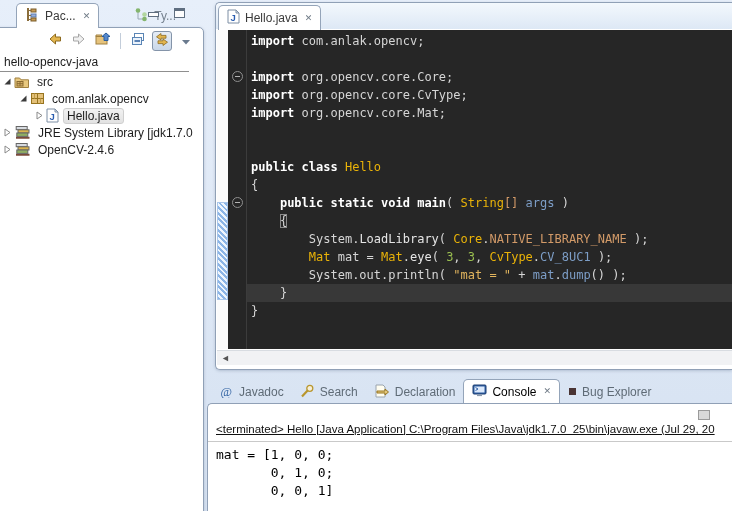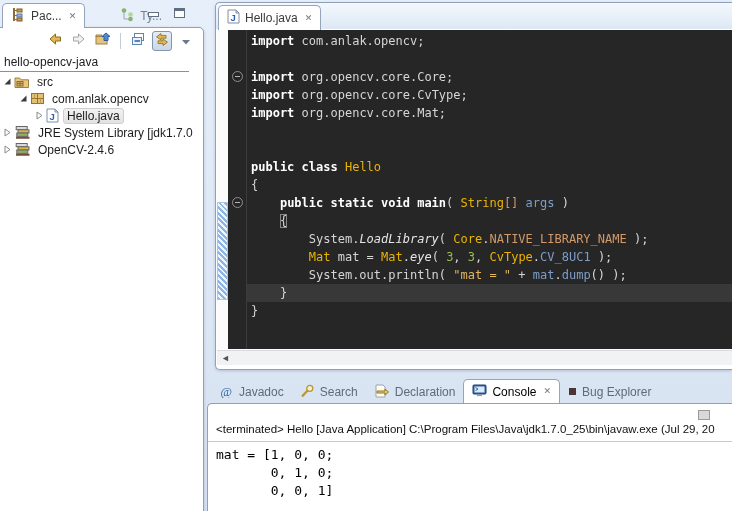--- a/index.html
+++ b/index.html
@@ -8,21 +8,21 @@
   .screen{position:relative;width:732px;height:511px;background:linear-gradient(#e7effa,#d5e1f1);overflow:hidden;}
 
   
   .tab{display:inline-flex;align-items:center;gap:5px;font-size:12px;color:#3a3a3a;padding:0 8px;height:24px;white-space:nowrap;}
   .tab.active{background:#fff;border:1px solid #94a4b9;border-bottom:none;border-radius:5px 5px 0 0;z-index:3;}
   .tab.inactive{color:#76828f;}
   .close-x{font-size:9px;color:#6f7a86;margin-left:2px;line-height:1;}
 
   
   .left-view{position:absolute;left:0;top:0;width:212px;height:511px;}
-  .left-tabs{position:absolute;left:2px;top:3px;height:25px;display:flex;z-index:3;gap:27px;}
+  .left-tabs{position:absolute;left:16px;top:3px;height:25px;display:flex;z-index:3;gap:27px;}
   .left-tabs .tab{height:25px;}
   .winbtns{position:absolute;left:148px;top:8px;display:flex;gap:15px;z-index:4;}
   .minbox{width:11px;height:5px;border:1px solid #5f6e80;background:#fdfdfd;margin-top:4px;}
   .maxbox{width:11px;height:10px;border:1px solid #5f6e80;border-top-width:3px;background:#fdfdfd;}
   .left-body{position:absolute;left:-5px;top:27px;width:209px;height:490px;background:#fff;border:1px solid #90a0b6;border-radius:0 5px 0 0;box-shadow:0 1px 3px rgba(60,80,110,.25);overflow:hidden;}
   .explorer-toolbar{height:26px;display:flex;align-items:center;justify-content:flex-end;gap:4px;padding-right:7px;}
   .tbtn{width:20px;height:20px;display:flex;align-items:center;justify-content:center;border:1px solid transparent;border-radius:3px;}
   .tbtn.pressed{border:1px solid #8494a9;background:linear-gradient(#e6edf6,#c9d7e8);}
   .tsep{width:1px;height:16px;background:#c3cdda;margin:0 3px;}
   .tree{font-size:12px;color:#1d1d1d;}
@@ -47,33 +47,33 @@
   .code{flex:1;padding-top:2px;padding-left:4px;font-family:"DejaVu Sans Mono",monospace;font-size:12px;line-height:18px;color:#d6d6d6;overflow:hidden;}
   .code-line{height:18px;white-space:pre;}
   .code-line.current{background:#383838;margin-left:-4px;padding-left:4px;}
   .tk-kw{color:#ffffff;font-weight:bold;}
   .tk-def{color:#d6d6d6;}
   .tk-type{color:#eab308;}
   .tk-const{color:#d29a68;}
   .tk-num{color:#9abf50;}
   .tk-str{color:#e2b55e;}
   .tk-var{color:#7d9ec7;}
-  .tk-it{color:#e6e6e6;font-style:italic;}
+  .tk-it{color:#e6e6e6;}
   .tk-bx{outline:1px solid #8a8a8a;outline-offset:-1px;}
   .hscroll{position:absolute;left:1px;right:0;bottom:4px;height:15px;background:#f1f2f4;border-top:1px solid #d8dce1;display:flex;align-items:center;padding-left:4px;}
   .hs-arrow{font-size:9px;color:#555;}
 
   
   .console-folder{position:absolute;left:207px;top:379px;width:525px;height:132px;}
   .console-tabs{height:24px;display:flex;align-items:flex-end;padding-left:5px;white-space:nowrap;overflow:hidden;}
   .console-tabs .tab{height:22px;color:#5f6b76;}
   .console-tabs .tab.active{height:24px;color:#000;}
   .console-body{position:absolute;left:0;right:0;top:24px;bottom:0;background:#fff;border:1px solid #90a0b6;border-right:none;border-bottom:none;border-radius:5px 0 0 0;}
   .console-toolbtn{position:absolute;top:6px;right:22px;width:12px;height:10px;background:#d9d9d9;border:1px solid #9a9a9a;}
-  .console-header{position:absolute;top:19px;left:8px;right:0;font-size:11.5px;color:#101010;white-space:nowrap;overflow:hidden;}
+  .console-header{position:absolute;top:19px;left:8px;right:0;font-size:11.5px;color:#101010;white-space:nowrap;overflow:hidden;text-decoration:underline;}
   .console-sep{position:absolute;top:37px;left:0;right:0;border-top:1px solid #c9c9c9;}
   .console-output{position:absolute;top:42px;left:8px;font-family:"DejaVu Sans Mono",monospace;font-size:13px;line-height:18px;color:#000;white-space:pre;text-align:right;}
 </style>
 </head>
 <body>
 
 <div class="screen">
 
   <div class="left-view">
     <div class="left-tabs" id="explorer-tabs">

